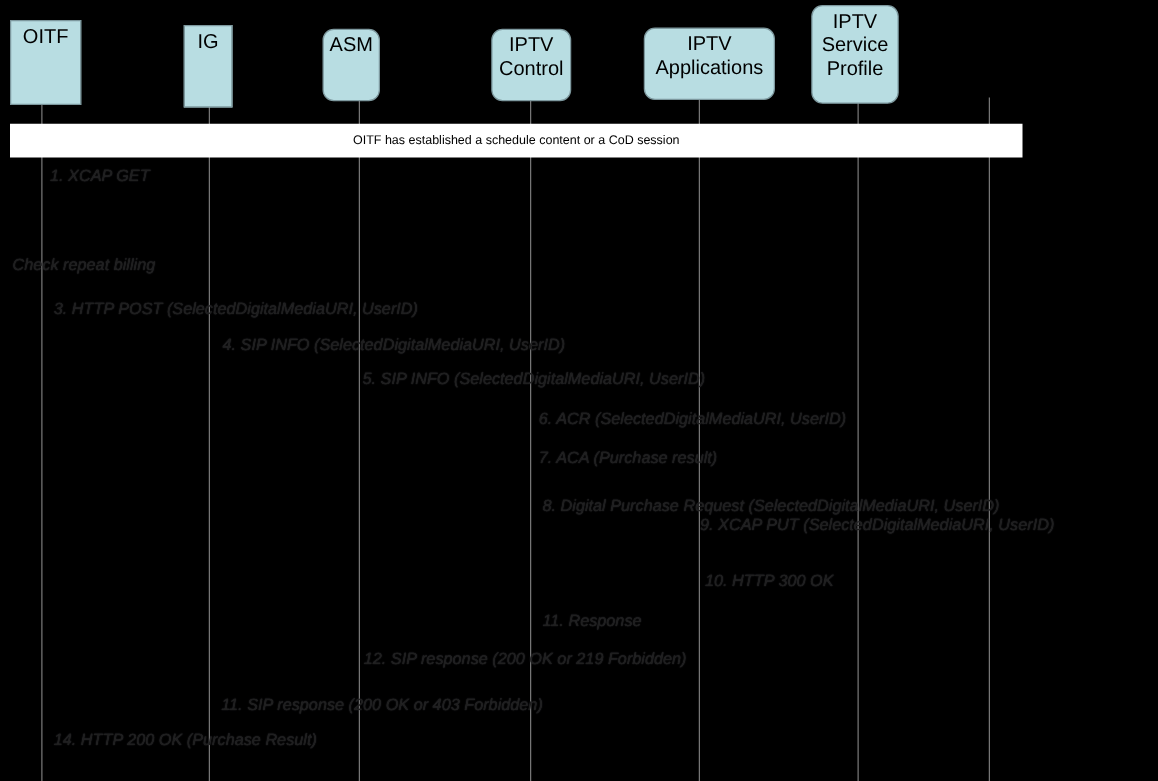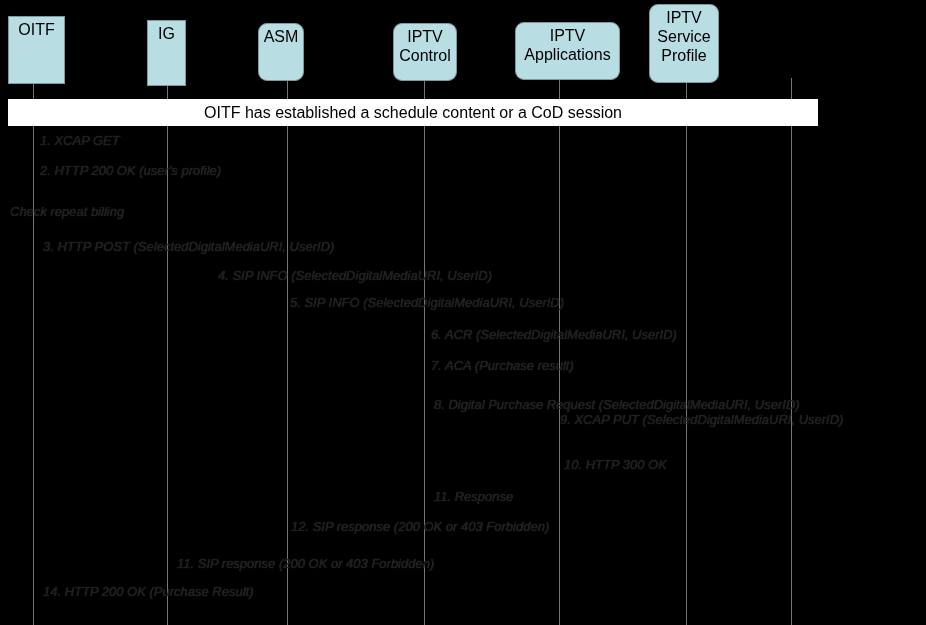--- a/index.html
+++ b/index.html
@@ -43,21 +43,21 @@
     white-space:pre-line;
   }
   .actor.rounded{border-radius:9px;}
   .banner{
     position:absolute;
     left:8px;top:99px;width:810px;height:27px;
     background:var(--banner-bg);
     color:var(--banner-text);
     z-index:3;
     display:flex;align-items:center;justify-content:center;
-    font-size:16px;
+    font-size:10px;
     text-align:right;
   }
   .msg{
     position:absolute;
     z-index:3;
     color:var(--message-text);
     font-size:13px;
     white-space:nowrap;
     text-shadow:0 0 1px #3c3c42;
     font-style:italic;
@@ -83,28 +83,27 @@
 Control</div>
   <div class="actor rounded" style="left:515px; top:22px; width:105px; height:58px;">IPTV
 Applications</div>
   <div class="actor rounded" style="left:649px; top:4px;  width:70px;  height:79px;">IPTV
 Service
 Profile</div>
 
   <div class="banner">OITF has established a schedule content or a CoD session</div>
 
   <div class="msg" style="left:40px;  top:133px;">1. XCAP GET</div>
-  <div class="msg" style="left:40px;  top:163px;">2. HTTP 200 OK (user's profile)</div>
   <div class="msg" style="left:10px; top:204px;">Check repeat billing</div>
   <div class="msg" style="left:43px;  top:239px;">3. HTTP POST (SelectedDigitalMediaURI, UserID)</div>
-  <div class="msg" style="left:178px; top:268px;margin-left:40px;">4. SIP INFO (SelectedDigitalMediaURI, UserID)</div>
+  <div class="msg" style="left:178px; top:268px;">4. SIP INFO (SelectedDigitalMediaURI, UserID)</div>
   <div class="msg" style="left:290px; top:295px;">5. SIP INFO (SelectedDigitalMediaURI, UserID)</div>
   <div class="msg" style="left:431px; top:327px;">6. ACR (SelectedDigitalMediaURI, UserID)</div>
   <div class="msg" style="left:431px; top:358px;">7. ACA (Purchase result)</div>
   <div class="msg" style="left:434px; top:397px;">8. Digital Purchase Request (SelectedDigitalMediaURI, UserID)</div>
   <div class="msg" style="left:560px; top:412px;">9. XCAP PUT (SelectedDigitalMediaURI, UserID)</div>
   <div class="msg" style="left:564px; top:457px;">10. HTTP 300 OK</div>
   <div class="msg" style="left:434px; top:489px;">11. Response</div>
-  <div class="msg" style="left:291px; top:519px;">12. SIP response (200 OK or 403 Forbidden)</div>
+  <div class="msg" style="left:291px; top:519px;">12. SIP response (200 OK or 219 Forbidden)</div>
   <div class="msg" style="left:177px; top:556px;">11. SIP response (200 OK or 403 Forbidden)</div>
   <div class="msg" style="left:43px;  top:584px;">14. HTTP 200 OK (Purchase Result)</div>
 
 </div>
 
 </body></html>

